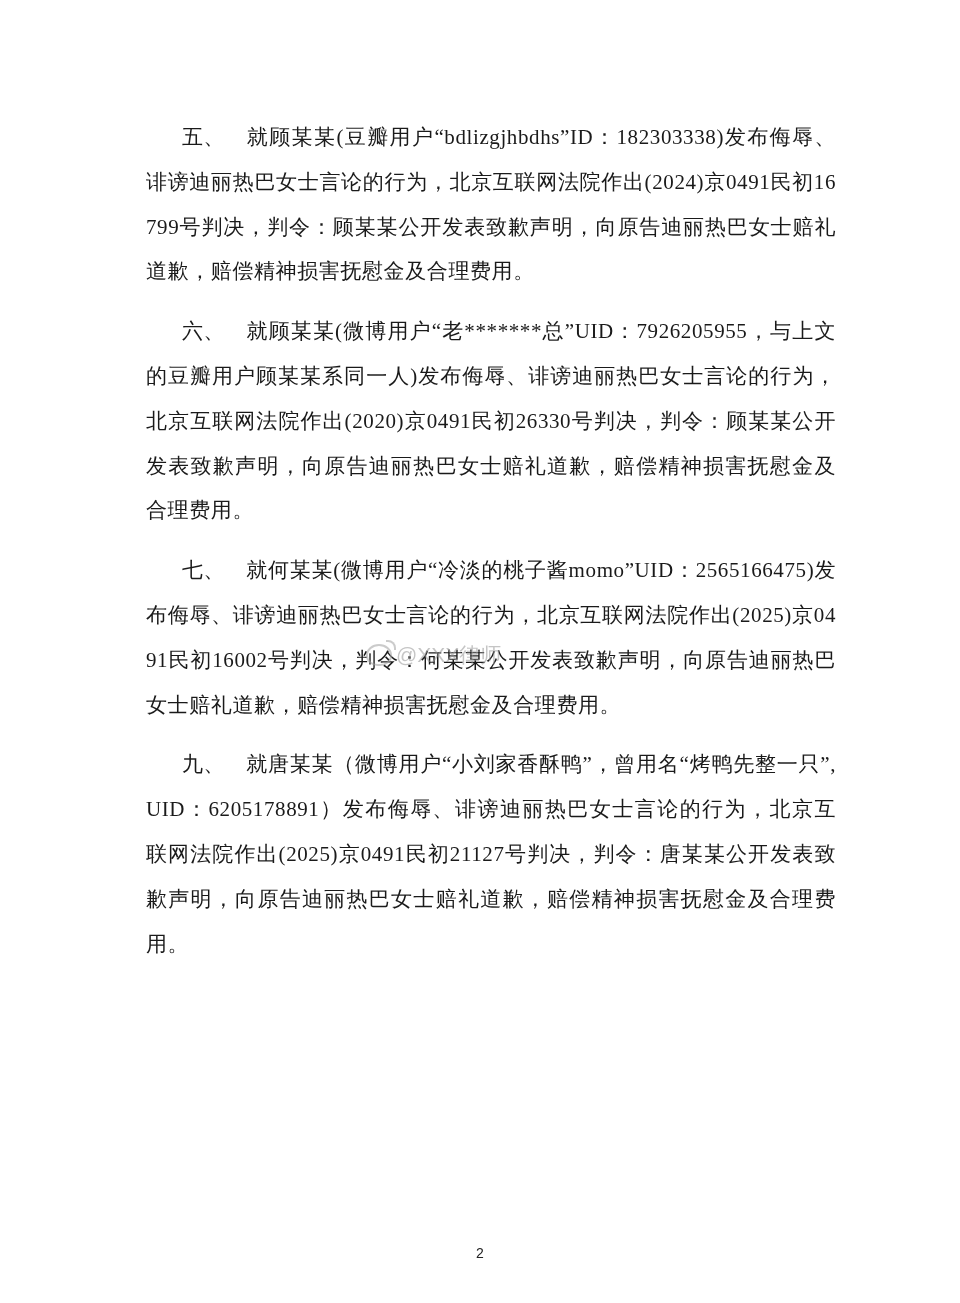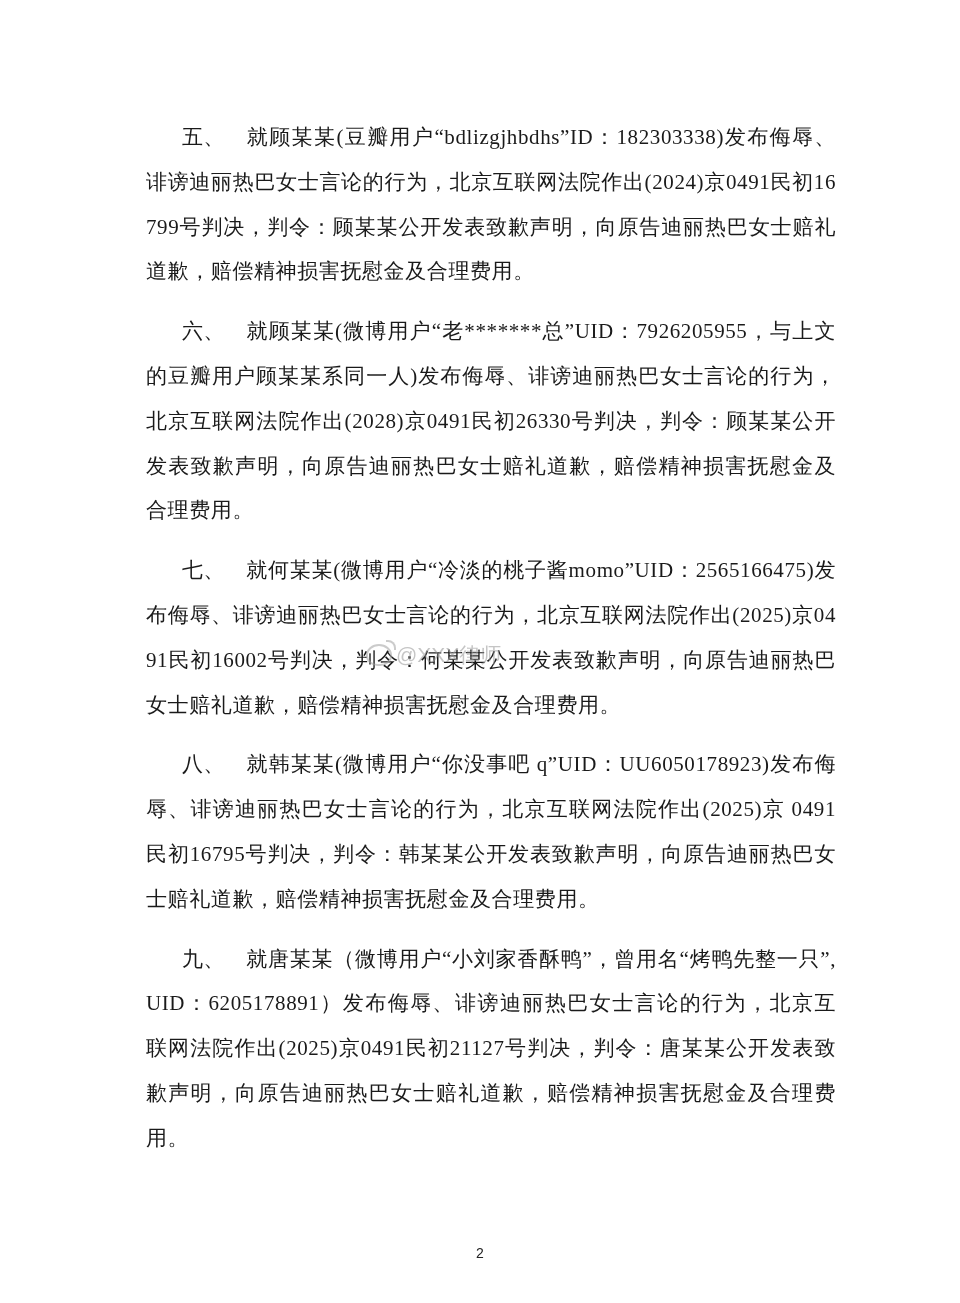--- a/index.html
+++ b/index.html
@@ -85,23 +85,22 @@
       border-right: 2px solid rgba(160,160,160,0.55);
       border-radius: 0 8px 0 0;
     }
   </style>
 </head>
 <body>
 
 <div class="page">
   <div class="content">
     <p class="para"><span class="num">五、</span><span>就顾某某(豆瓣用户“bdlizgjhbdhs”ID：182303338)发布侮辱、诽谤迪丽热巴女士言论的行为，北京互联网法院作出(2024)京0491民初16799号判决，判令：顾某某公开发表致歉声明，向原告迪丽热巴女士赔礼道歉，赔偿精神损害抚慰金及合理费用。</span></p>
-    <p class="para"><span class="num">六、</span><span>就顾某某(微博用户“老*******总”UID：7926205955，与上文的豆瓣用户顾某某系同一人)发布侮辱、诽谤迪丽热巴女士言论的行为，北京互联网法院作出(2028)京0491民初26330号判决，判令：顾某某公开发表致歉声明，向原告迪丽热巴女士赔礼道歉，赔偿精神损害抚慰金及合理费用。</span></p>
+    <p class="para"><span class="num">六、</span><span>就顾某某(微博用户“老*******总”UID：7926205955，与上文的豆瓣用户顾某某系同一人)发布侮辱、诽谤迪丽热巴女士言论的行为，北京互联网法院作出(2020)京0491民初26330号判决，判令：顾某某公开发表致歉声明，向原告迪丽热巴女士赔礼道歉，赔偿精神损害抚慰金及合理费用。</span></p>
     <p class="para"><span class="num">七、</span><span>就何某某(微博用户“冷淡的桃子酱momo”UID：2565166475)发布侮辱、诽谤迪丽热巴女士言论的行为，北京互联网法院作出(2025)京0491民初16002号判决，判令：何某某公开发表致歉声明，向原告迪丽热巴女士赔礼道歉，赔偿精神损害抚慰金及合理费用。</span></p>
-    <p class="para"><span class="num">八、</span><span>就韩某某(微博用户“你没事吧 q”UID：UU6050178923)发布侮辱、诽谤迪丽热巴女士言论的行为，北京互联网法院作出(2025)京 0491民初16795号判决，判令：韩某某公开发表致歉声明，向原告迪丽热巴女士赔礼道歉，赔偿精神损害抚慰金及合理费用。</span></p>
     <p class="para"><span class="num">九、</span><span>就唐某某（微博用户“小刘家香酥鸭”，曾用名“烤鸭先整一只”,UID：6205178891）发布侮辱、诽谤迪丽热巴女士言论的行为，北京互联网法院作出(2025)京0491民初21127号判决，判令：唐某某公开发表致歉声明，向原告迪丽热巴女士赔礼道歉，赔偿精神损害抚慰金及合理费用。</span></p>
   </div>
 
   <div class="watermark">
     <span class="logo"></span>
     <span>@XXX律师</span>
   </div>
 
   <div class="page-number">2</div>
 </div>

